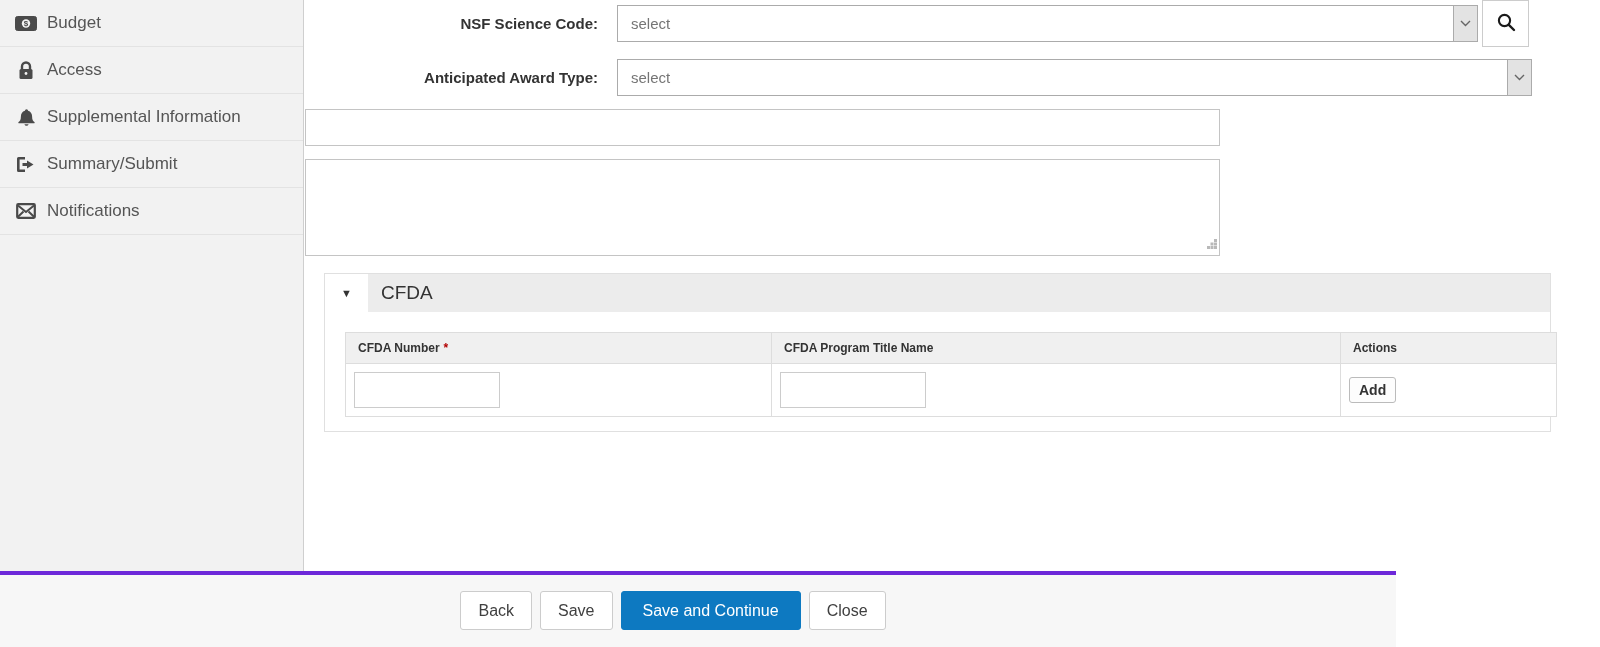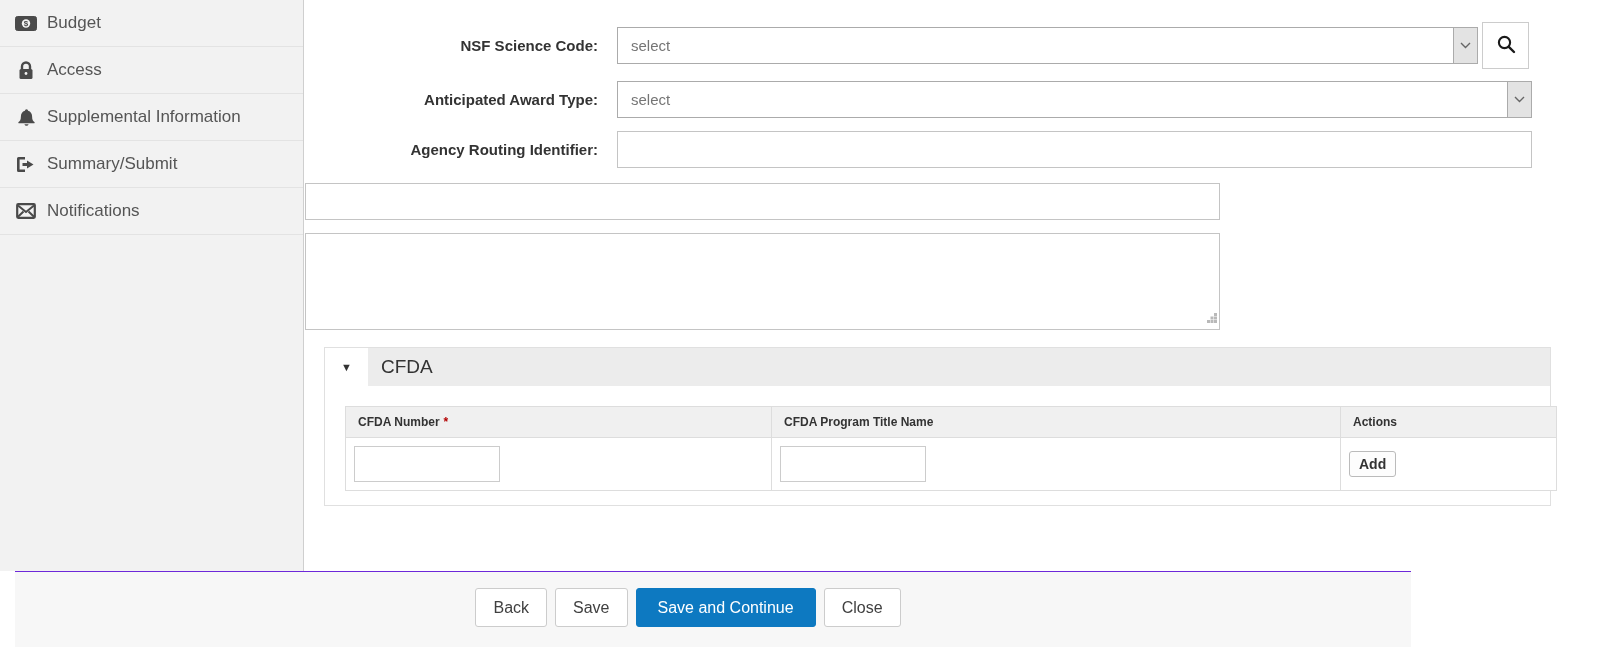--- a/index.html
+++ b/index.html
@@ -11,21 +11,21 @@
   .sidebar { position:absolute; left:0; top:0; width:304px; height:571px;
     background:#f2f2f2; border-right:1px solid #cfcfcf; }
   .side-item { height:47px; display:flex; align-items:center; padding-left:13px;
     border-bottom:1px solid #e3e3e3; color:#555; font-size:17px; cursor:pointer; }
   .side-item .icon { width:26px; margin-right:8px; display:flex; align-items:center;
     justify-content:center; color:#4a4a4a; }
   .side-item svg { display:block; }
 
   
   .content { position:absolute; left:305px; top:0; width:1295px; height:571px;
-    background:#fff; padding-top:22px; }
+    background:#fff; }
   .frow { display:flex; align-items:flex-start; }
   .frow-label { width:312px; text-align:right; padding-right:19px; font-weight:bold;
     font-size:15px; color:#333; line-height:37px; white-space:nowrap; }
   .row1 { height:47px; align-items:center; margin-bottom:12px; }
   .row2 { margin-bottom:13px; }
   .row3 { margin-bottom:15px; }
   .row4 { margin-bottom:13px; }
 
   .select-box { width:861px; height:37px; border:1px solid #ababab; background:#fff;
     display:flex; cursor:pointer; }
@@ -59,22 +59,22 @@
   table.cfda td { background:#fff; border:1px solid #ddd; padding:8px; height:53px;
     vertical-align:middle; }
   .col1 { width:426px; } .col2 { width:569px; } .col3 { width:216px; }
   .req { color:#b30000; margin-left:4px; font-weight:bold; }
   .cell-input { width:146px; height:36px; border:1px solid #ccc; background:#fff;
     font-size:14px; padding:0 8px; font-family:inherit; outline:none; }
   .add-btn { font-size:14px; padding:4px 9px; border:1px solid #bbb; border-radius:3px;
     background:#fdfdfd; color:#333; cursor:pointer; font-family:inherit;font-weight:bold; }
 
   
-  .footer { position:absolute; left:15px; top:571px; width:1396px; height:76px;
-    background:#f7f7f7; border-top:1px solid #6d28d9; }
+  .footer { position:absolute; left:0; top:571px; width:1396px; height:76px;
+    background:#f7f7f7; border-top:4px solid #6d28d9; }
   .footer-buttons { display:flex; justify-content:center; gap:8px; margin-top:16px;
     padding-right:50px; }
   .btn { height:39px; padding:0 17px; font-size:16px; border-radius:3px;
     border:1px solid #ccc; background:#fff; color:#404040; cursor:pointer; font-family:inherit; }
   .btn-primary { background:var(--primary,#0d79c1); border-color:var(--primary,#0d79c1);
     color:#fff; padding:0 21px; }
 </style>
 </head>
 <body>
 
@@ -164,24 +164,20 @@
       <div class="select-box wide">
         <div class="select-value">select</div>
         <div class="select-arrow">
           <svg width="11" height="7" viewBox="0 0 11 7">
               <polyline points="1,1 5.5,5.5 10,1" fill="none" stroke="#666" stroke-width="1.4"></polyline>
             </svg>
         </div>
       </div>
     </div>
 
-    <div class="frow row3">
-      <div class="frow-label">Agency Routing Identifier:</div>
-      <input class="text-input" type="text" value="" style="">
-    </div>
 
     <div class="frow row4">
       <input class="text-input" type="text" value="" style="">
     </div>
 
     <div class="frow">
       <div class="ta-wrap">
         <textarea class="text-area" value="" style=""></textarea>
         <span class="grip">
           <svg width="10" height="10" viewBox="0 0 10 10">

